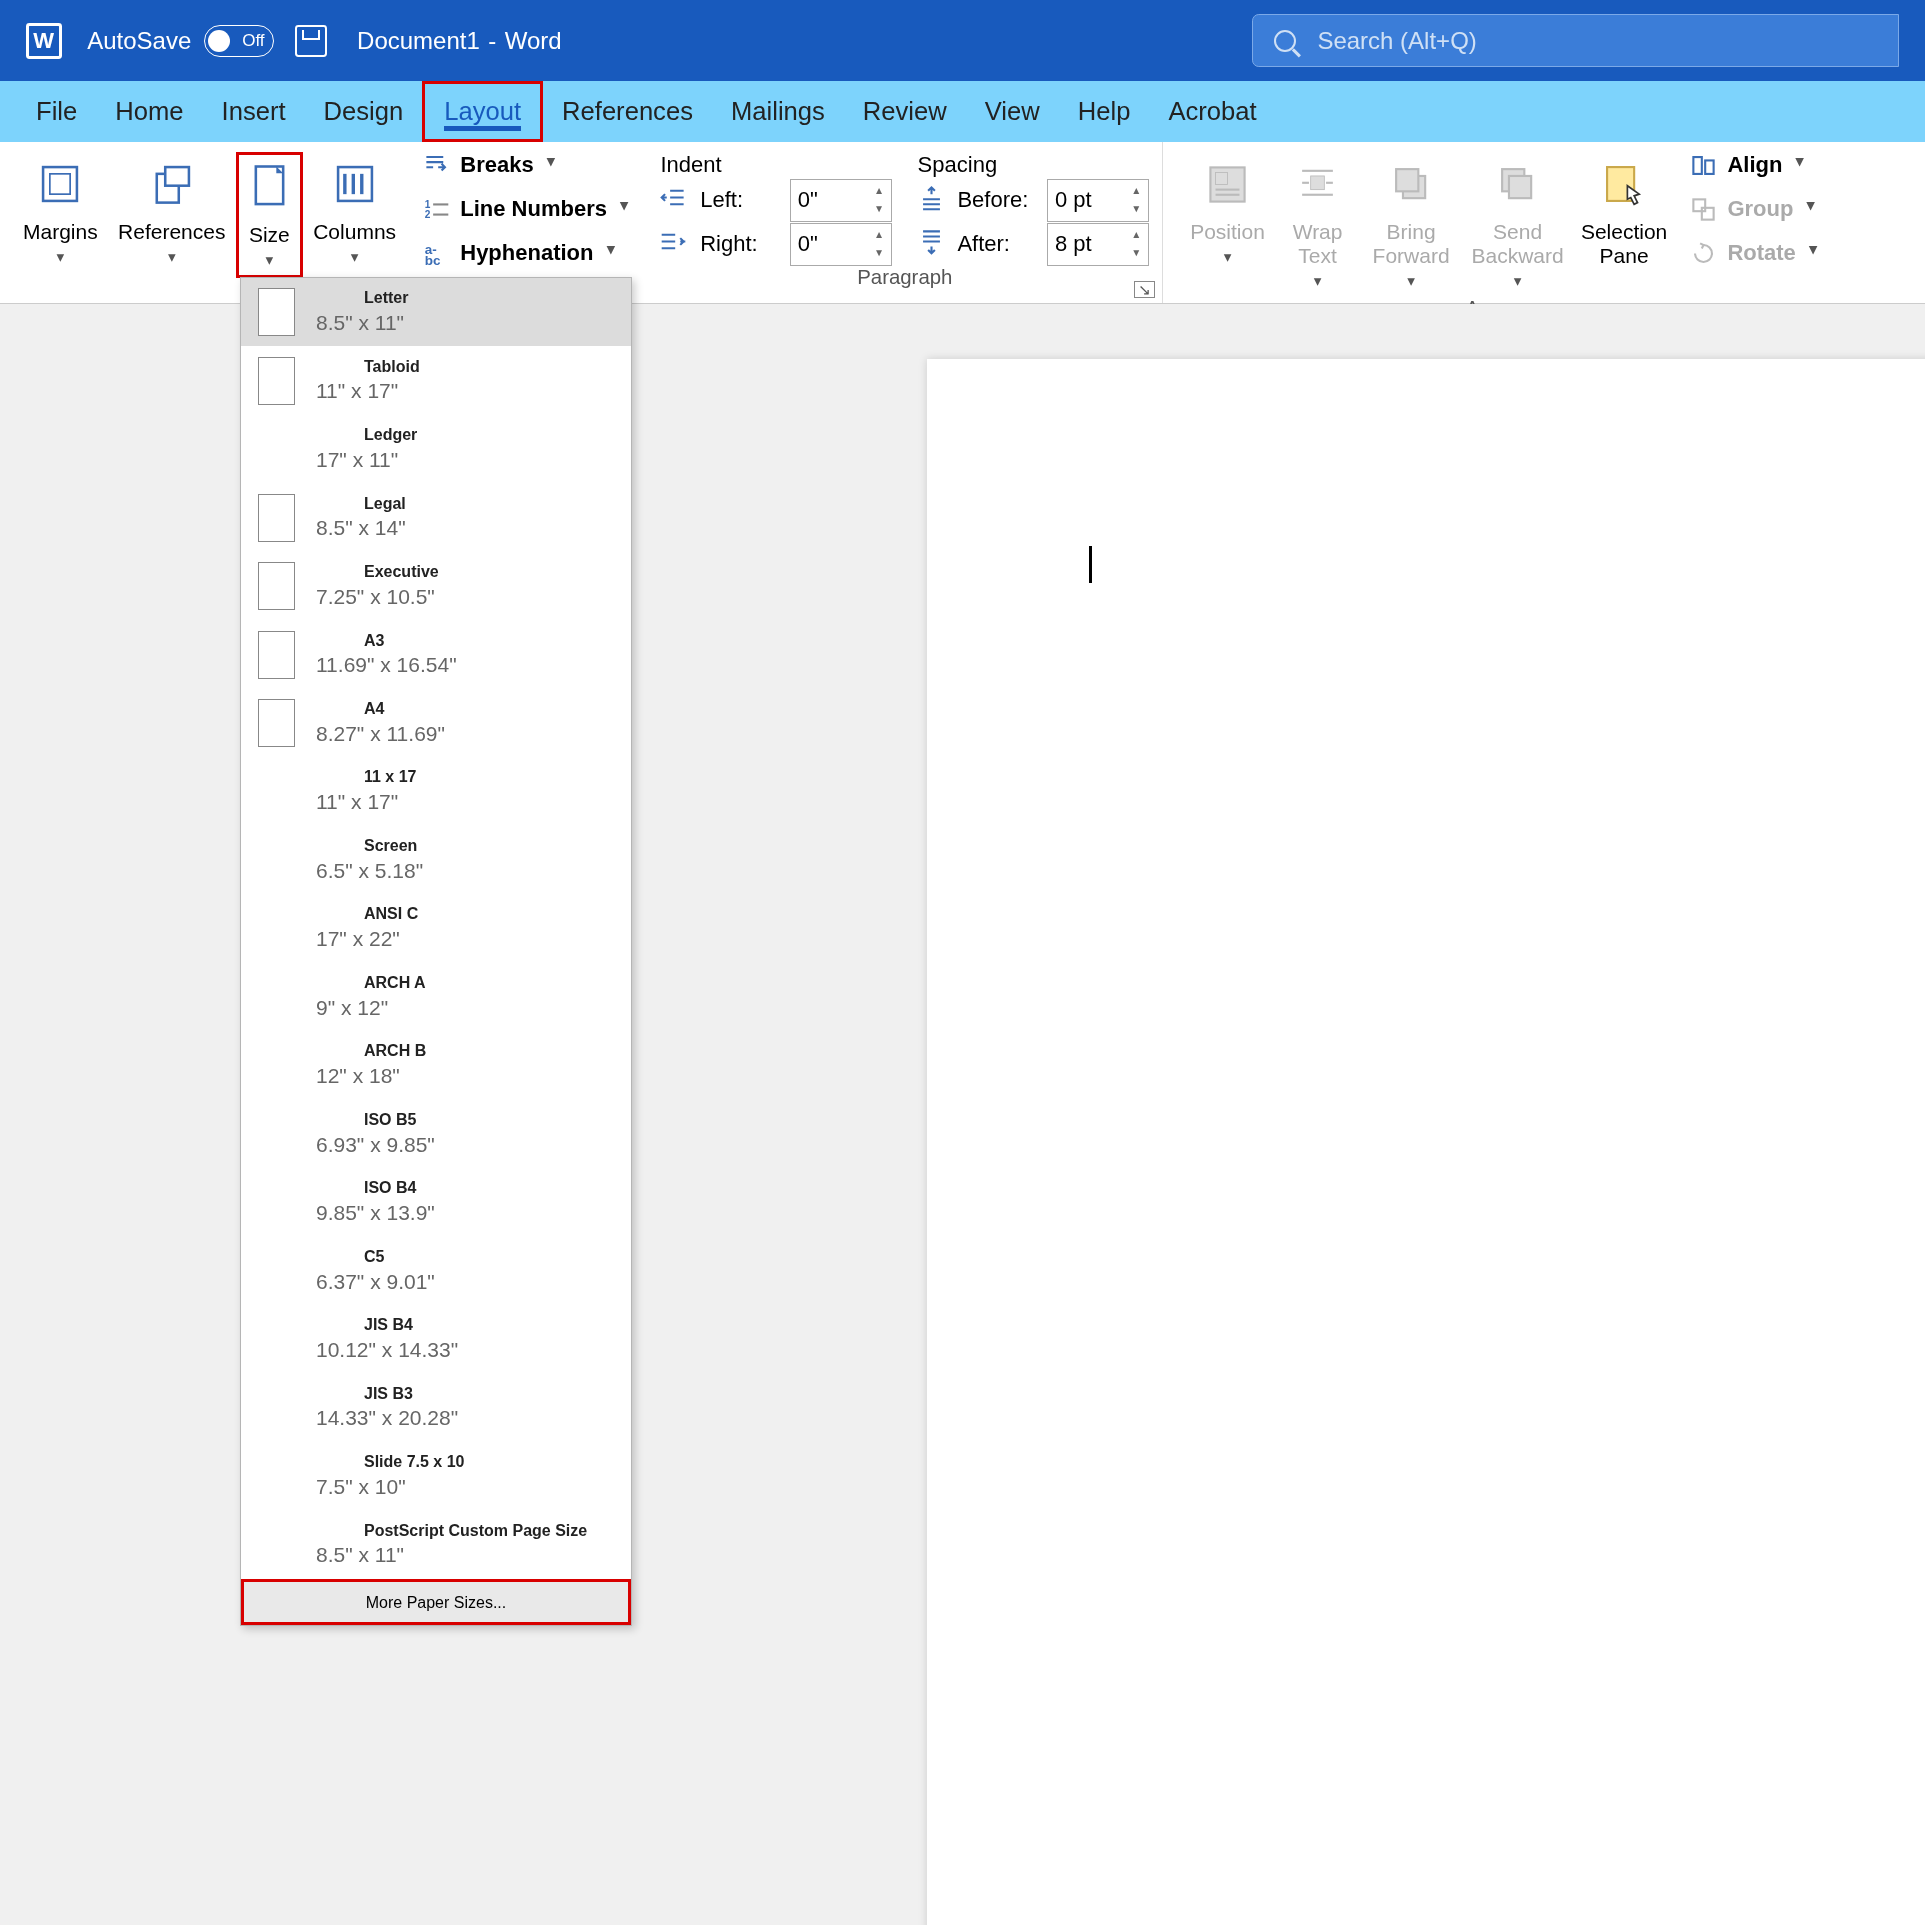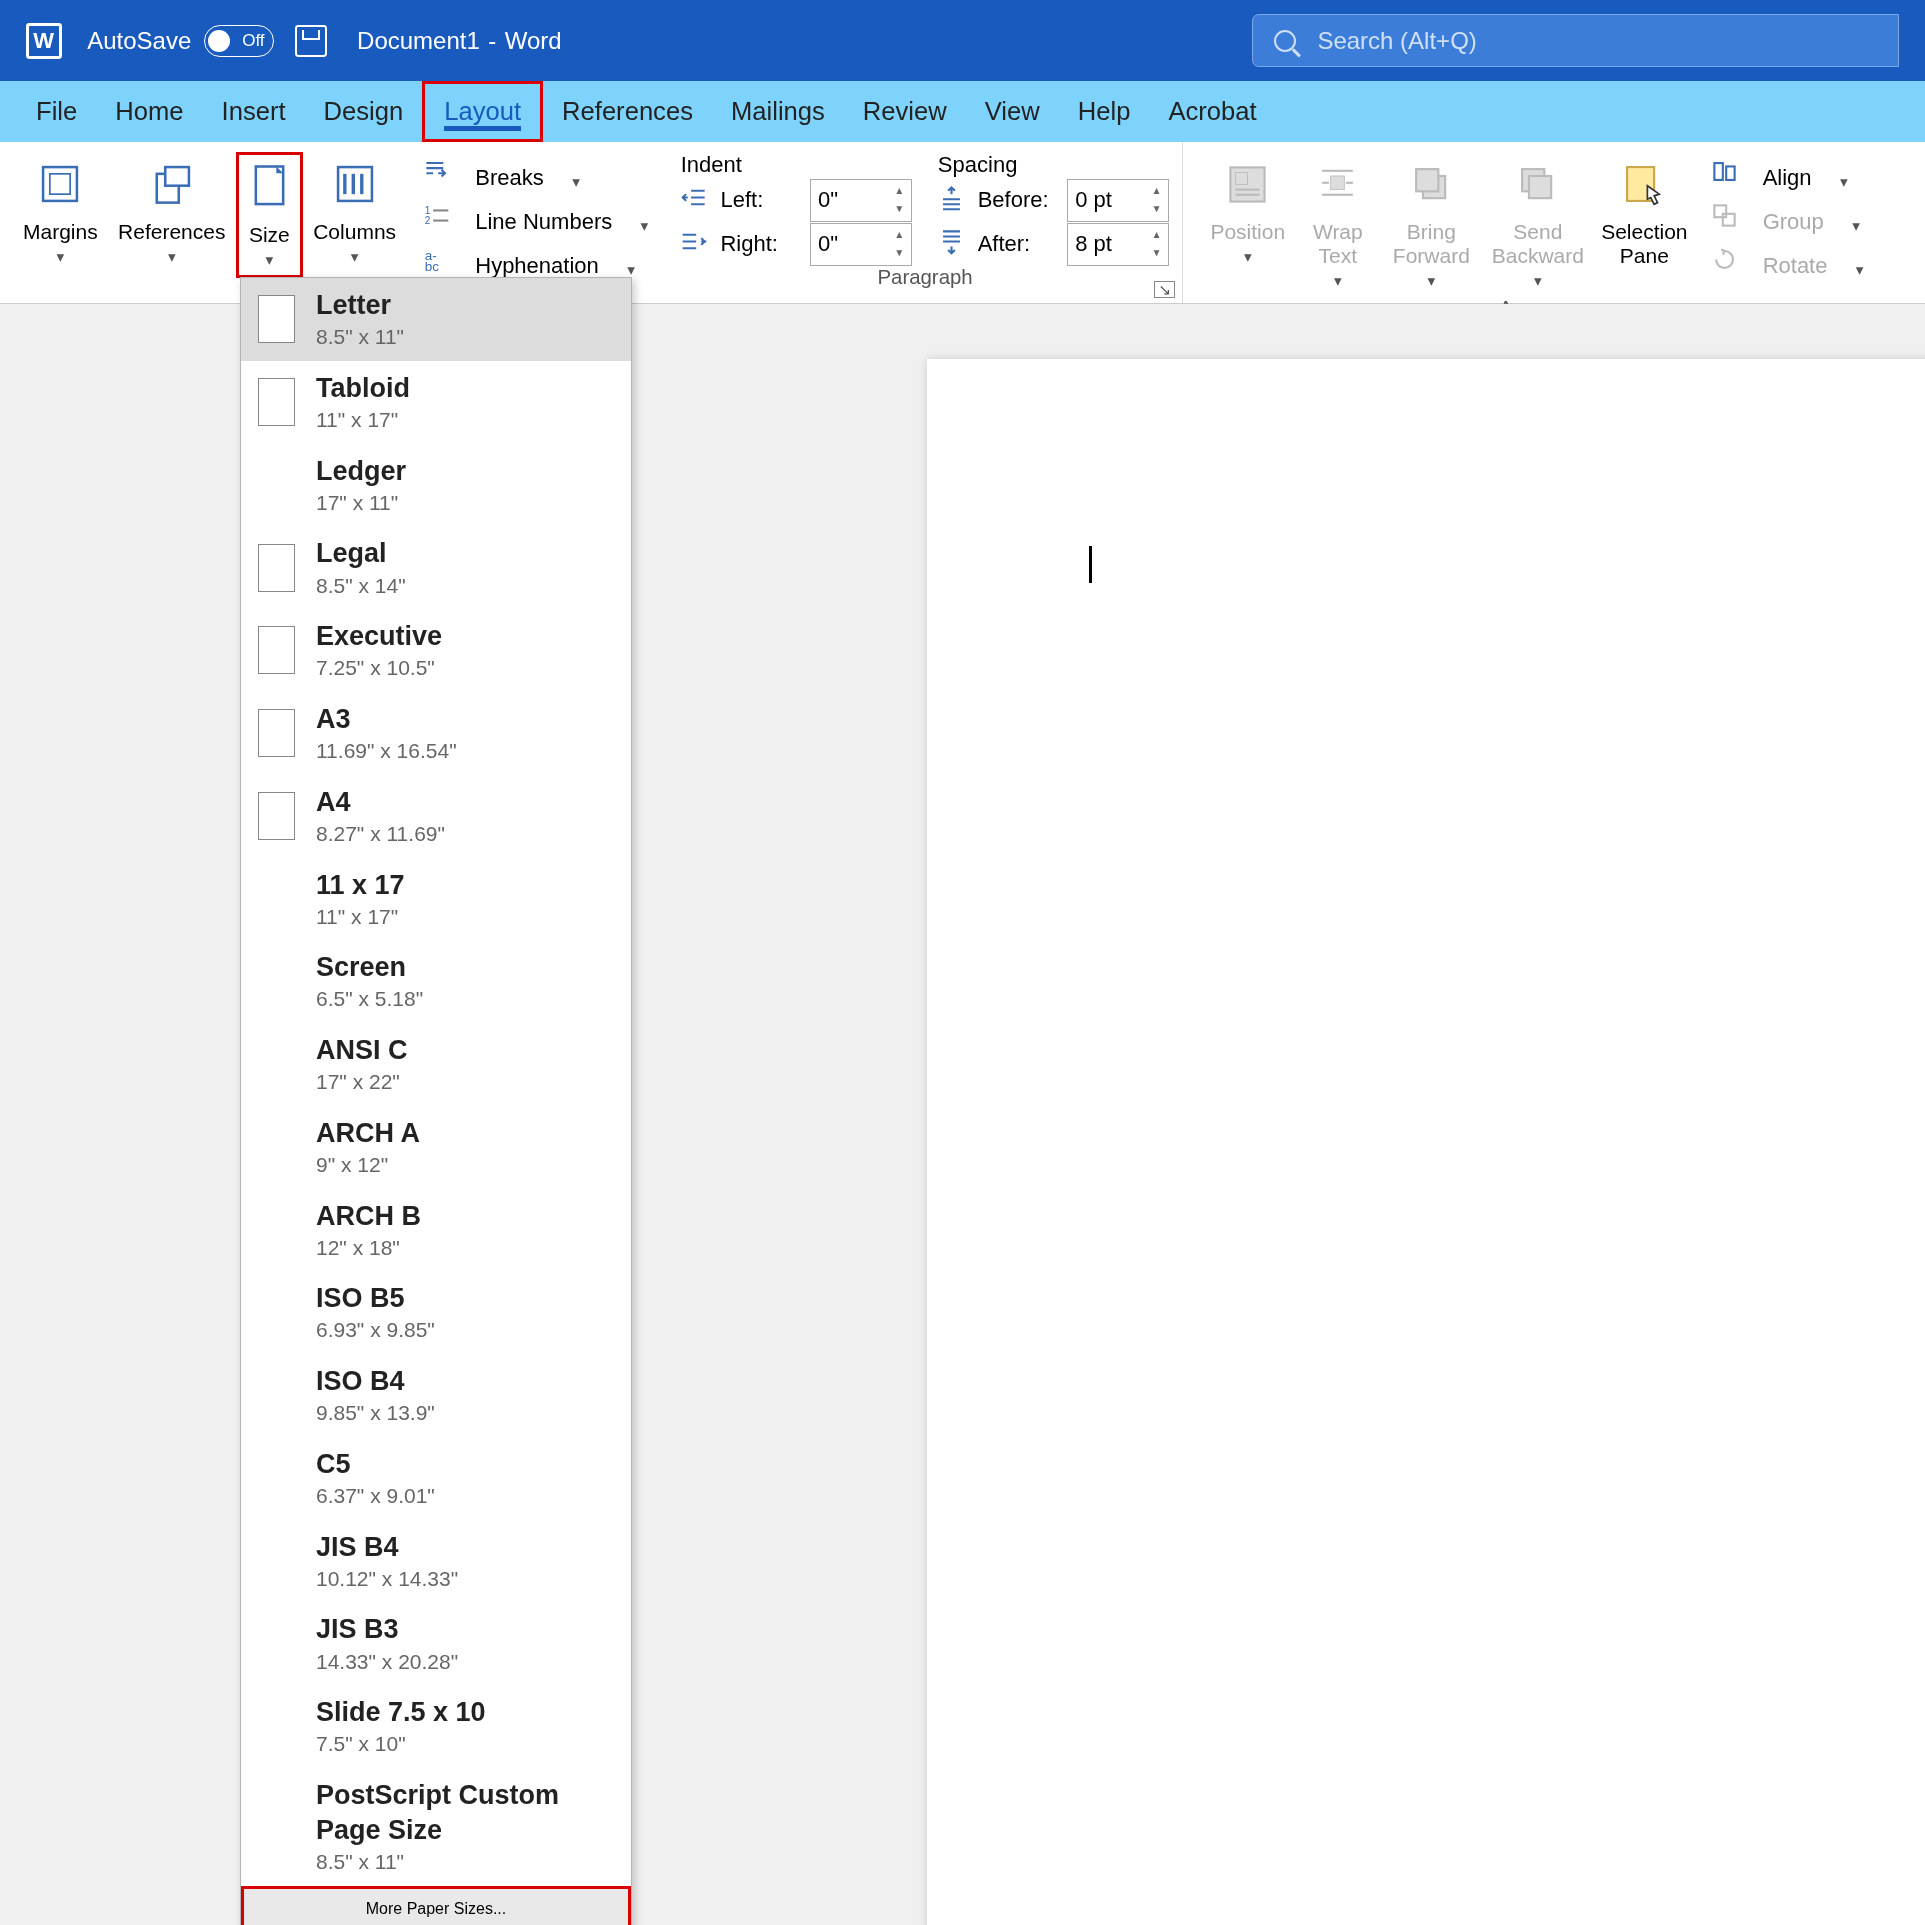--- a/index.html
+++ b/index.html
@@ -26,42 +26,42 @@
   .group{border-right:1.7px solid #ddd;padding:10.2px 12.8px 0 12.8px;display:flex;flex-direction:column;}
   .group-body{display:flex;flex:1;align-items:flex-start;}
   .group-label{text-align:center;font-size:20.4px;color:#555;padding-bottom:20px;}
   .big-btn{display:flex;flex-direction:column;align-items:center;justify-content:flex-start;padding:6.8px 10.2px;font-size:21px;cursor:pointer;position:relative;}
   .big-btn .ic{height:51px;display:flex;align-items:center;justify-content:center;margin-bottom:10.2px;}
   .big-btn .chev{font-size:15.3px;color:#555;margin-top:3.4px;}
   .big-btn.disabled{color:#aaa;}
   .big-btn.disabled svg *{stroke:#bbb!important;fill:#ddd!important;}
   .size-highlighted{border:3.4px solid #d80000;}
   .small-btn-stack{display:flex;flex-direction:column;gap:5.1px;padding-left:10.2px;}
-  .small-btn{display:flex;align-items:flex-end;height:39px;font-size:22px;gap:25px;cursor:pointer;padding:0 6.8px;white-space:nowrap;}
+  .small-btn{display:flex;align-items:flex-start;height:39px;font-size:22px;gap:10px;cursor:pointer;padding:0 6.8px;white-space:nowrap;font-weight:bold;}
   .small-btn .chev{font-size:15.3px;color:#555;margin-left:3.4px;}
   .indent-group{display:flex;flex-direction:column;padding-top:0;}
   .indent-row{display:flex;align-items:center;gap:12.8px;height:44px;}
   .indent-row label{font-size:22px;width:77px;}
   .spin{border:0.9px solid #aaa;height:43px;width:102px;display:flex;align-items:center;padding:0 6.8px;font-size:22px;background:#fff;position:relative;}
   .spin .arrows{position:absolute;right:1.7px;top:1.7px;bottom:1.7px;width:20.4px;display:flex;flex-direction:column;}
   .spin .arrows span{flex:1;font-size:10.2px;line-height:1;color:#666;display:flex;align-items:center;justify-content:center;}
   .launcher{position:absolute;right:6.8px;bottom:5.1px;font-size:15.3px;color:#555;border:0.9px solid #888;padding:0 3.4px;line-height:15.3px;}
   .para-group{position:relative;}
   .arrange-group{padding-left:17px;}
   .align-stack{display:flex;flex-direction:column;gap:5.1px;padding-left:8.5px;}
   .doc-area{position:absolute;top:304px;left:0;right:0;bottom:0;background:#f0f0f0;}
   .page{position:absolute;top:55px;left:927px;width:1448px;height:1874px;background:#fff;box-shadow:0 0 8.5px rgba(0,0,0,0.15);}
   .cursor{position:absolute;top:187px;left:162px;width:2.6px;height:37px;background:#000;}
   .size-menu{position:absolute;top:277px;left:240px;width:392px;background:#fff;border:0.9px solid #b5b5b5;box-shadow:3.4px 3.4px 8.5px rgba(0,0,0,0.2);z-index:100;}
   .menu-item{display:flex;align-items:center;padding:10.2px 17px;gap:21px;cursor:pointer;}
   .menu-item.selected{background:#dcdcdc;}
   .menu-item .thumb{width:37px;height:48px;border:1.7px solid #888;flex-shrink:0;background:#fff;}
   .menu-item .thumb.blank{border:none;background:transparent;}
   .menu-item .txt{display:flex;flex-direction:column;line-height:1.3;}
-  .menu-item .name{font-weight:600;font-size:27px;color:#222;}
+  .menu-item .name{font-weight:600;font-size:16px;color:#222;margin-left:48px;}
   .menu-item .dim{font-size:21px;color:#666;}
   .menu-footer{border-top:0.9px solid #ccc;text-align:center;padding:13.6px 0;font-size:16px;background:#e9e9e9;cursor:pointer;}
   .menu-footer.highlighted{outline:3.4px solid #d80000;outline-offset:-3.4px;}
   .ic-small svg{width:27px;height:27px;}
 </style>
 </head>
 <body>
 
 <div class="titlebar">
   <div class="word-icon">W</div>

